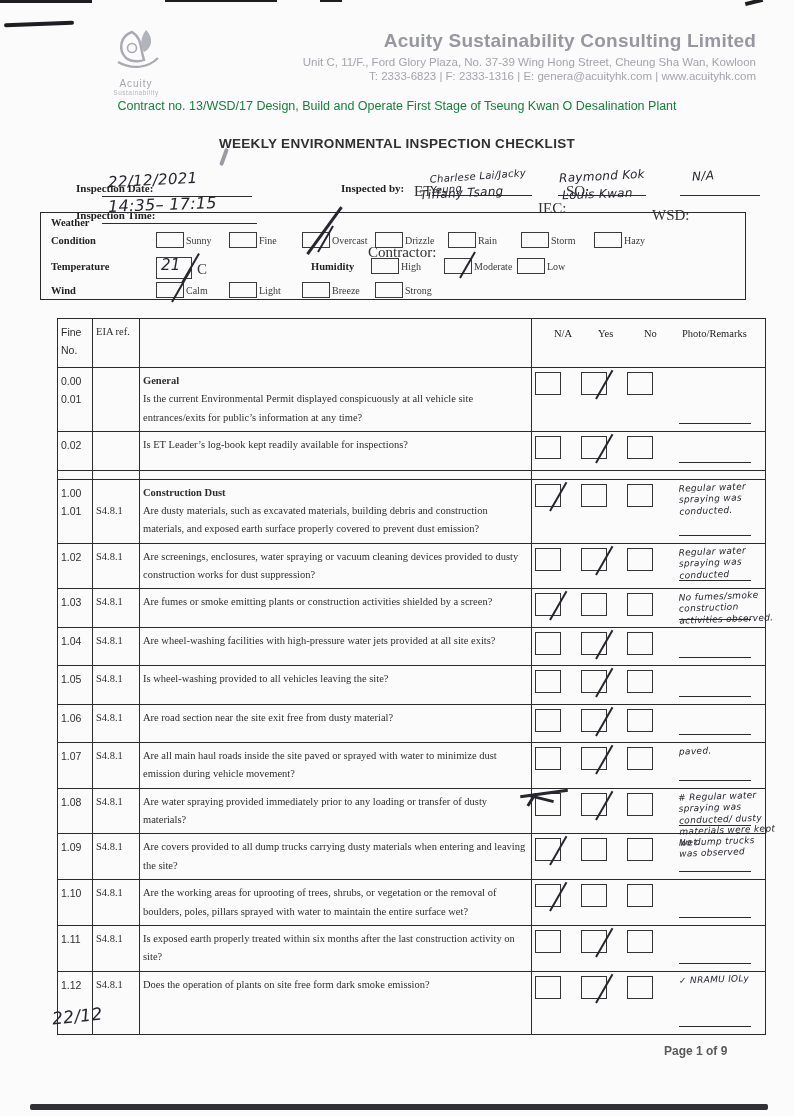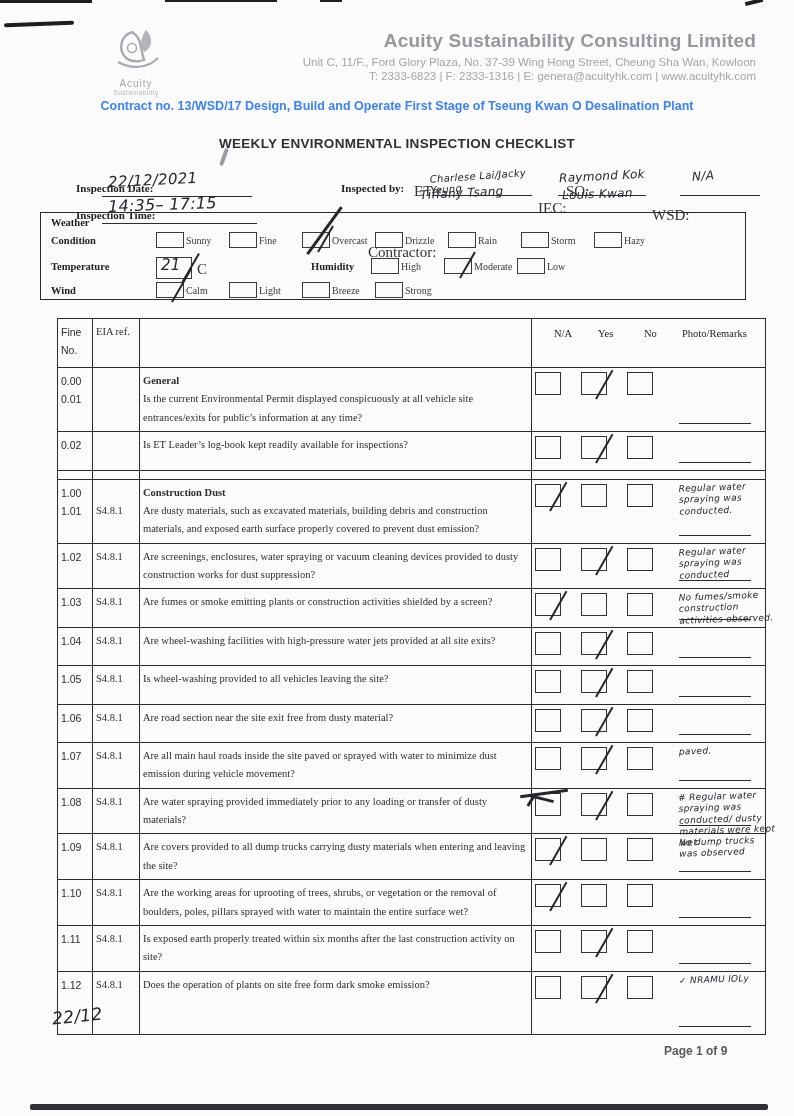--- a/index.html
+++ b/index.html
@@ -10,21 +10,21 @@
   .artifact{position:absolute;background:#1e1e22;}
   
   .logo-wrap{left:96px;top:28px;width:80px;text-align:center;}
   .logo-name{font-family:"Liberation Sans",sans-serif;color:#a6a6ae;font-size:10px;letter-spacing:1px;margin-top:2px;}
   .logo-sub{font-family:"Liberation Sans",sans-serif;color:#b5b5bd;font-size:6.5px;letter-spacing:.5px;}
   .head-block{left:180px;right:38px;top:30px;text-align:right;font-family:"Liberation Sans",sans-serif;}
   .company{font-size:19px;font-weight:bold;color:#97979f;letter-spacing:.2px;}
   .addr{font-size:11.5px;color:#a4a4ac;margin-top:4px;}
   .contact{font-size:11.5px;color:#a4a4ac;margin-top:2px;}
   .contract{left:0;right:0;top:99px;text-align:center;font-family:"Liberation Sans",sans-serif;
-            font-weight:bold;font-size:12.5px;color:#3b82f6;}
+            font-weight:normal;font-size:12.5px;color:#15803d;}
   .doc-title{left:0;right:0;top:136px;text-align:center;font-family:"Liberation Sans",sans-serif;
              font-weight:bold;font-size:13.5px;color:#303030;letter-spacing:.3px;}
   
   .flabel{position:absolute;font-weight:bold;font-size:11px;color:#222;margin-left:36px;}
   .slabel{position:absolute;font-size:15px;color:#333;}
   .uline{position:absolute;border-bottom:1.4px solid #2c2c2c;}
   .hw{font-family:"DejaVu Sans",sans-serif;font-style:italic;color:#26262e;letter-spacing:.3px;}
   
   .wxbox{left:40px;top:212px;width:704px;height:86px;border:1.8px solid #2a2a2a;}
   .wx-row-label{position:absolute;left:10px;font-weight:bold;font-size:10.5px;color:#222;}

